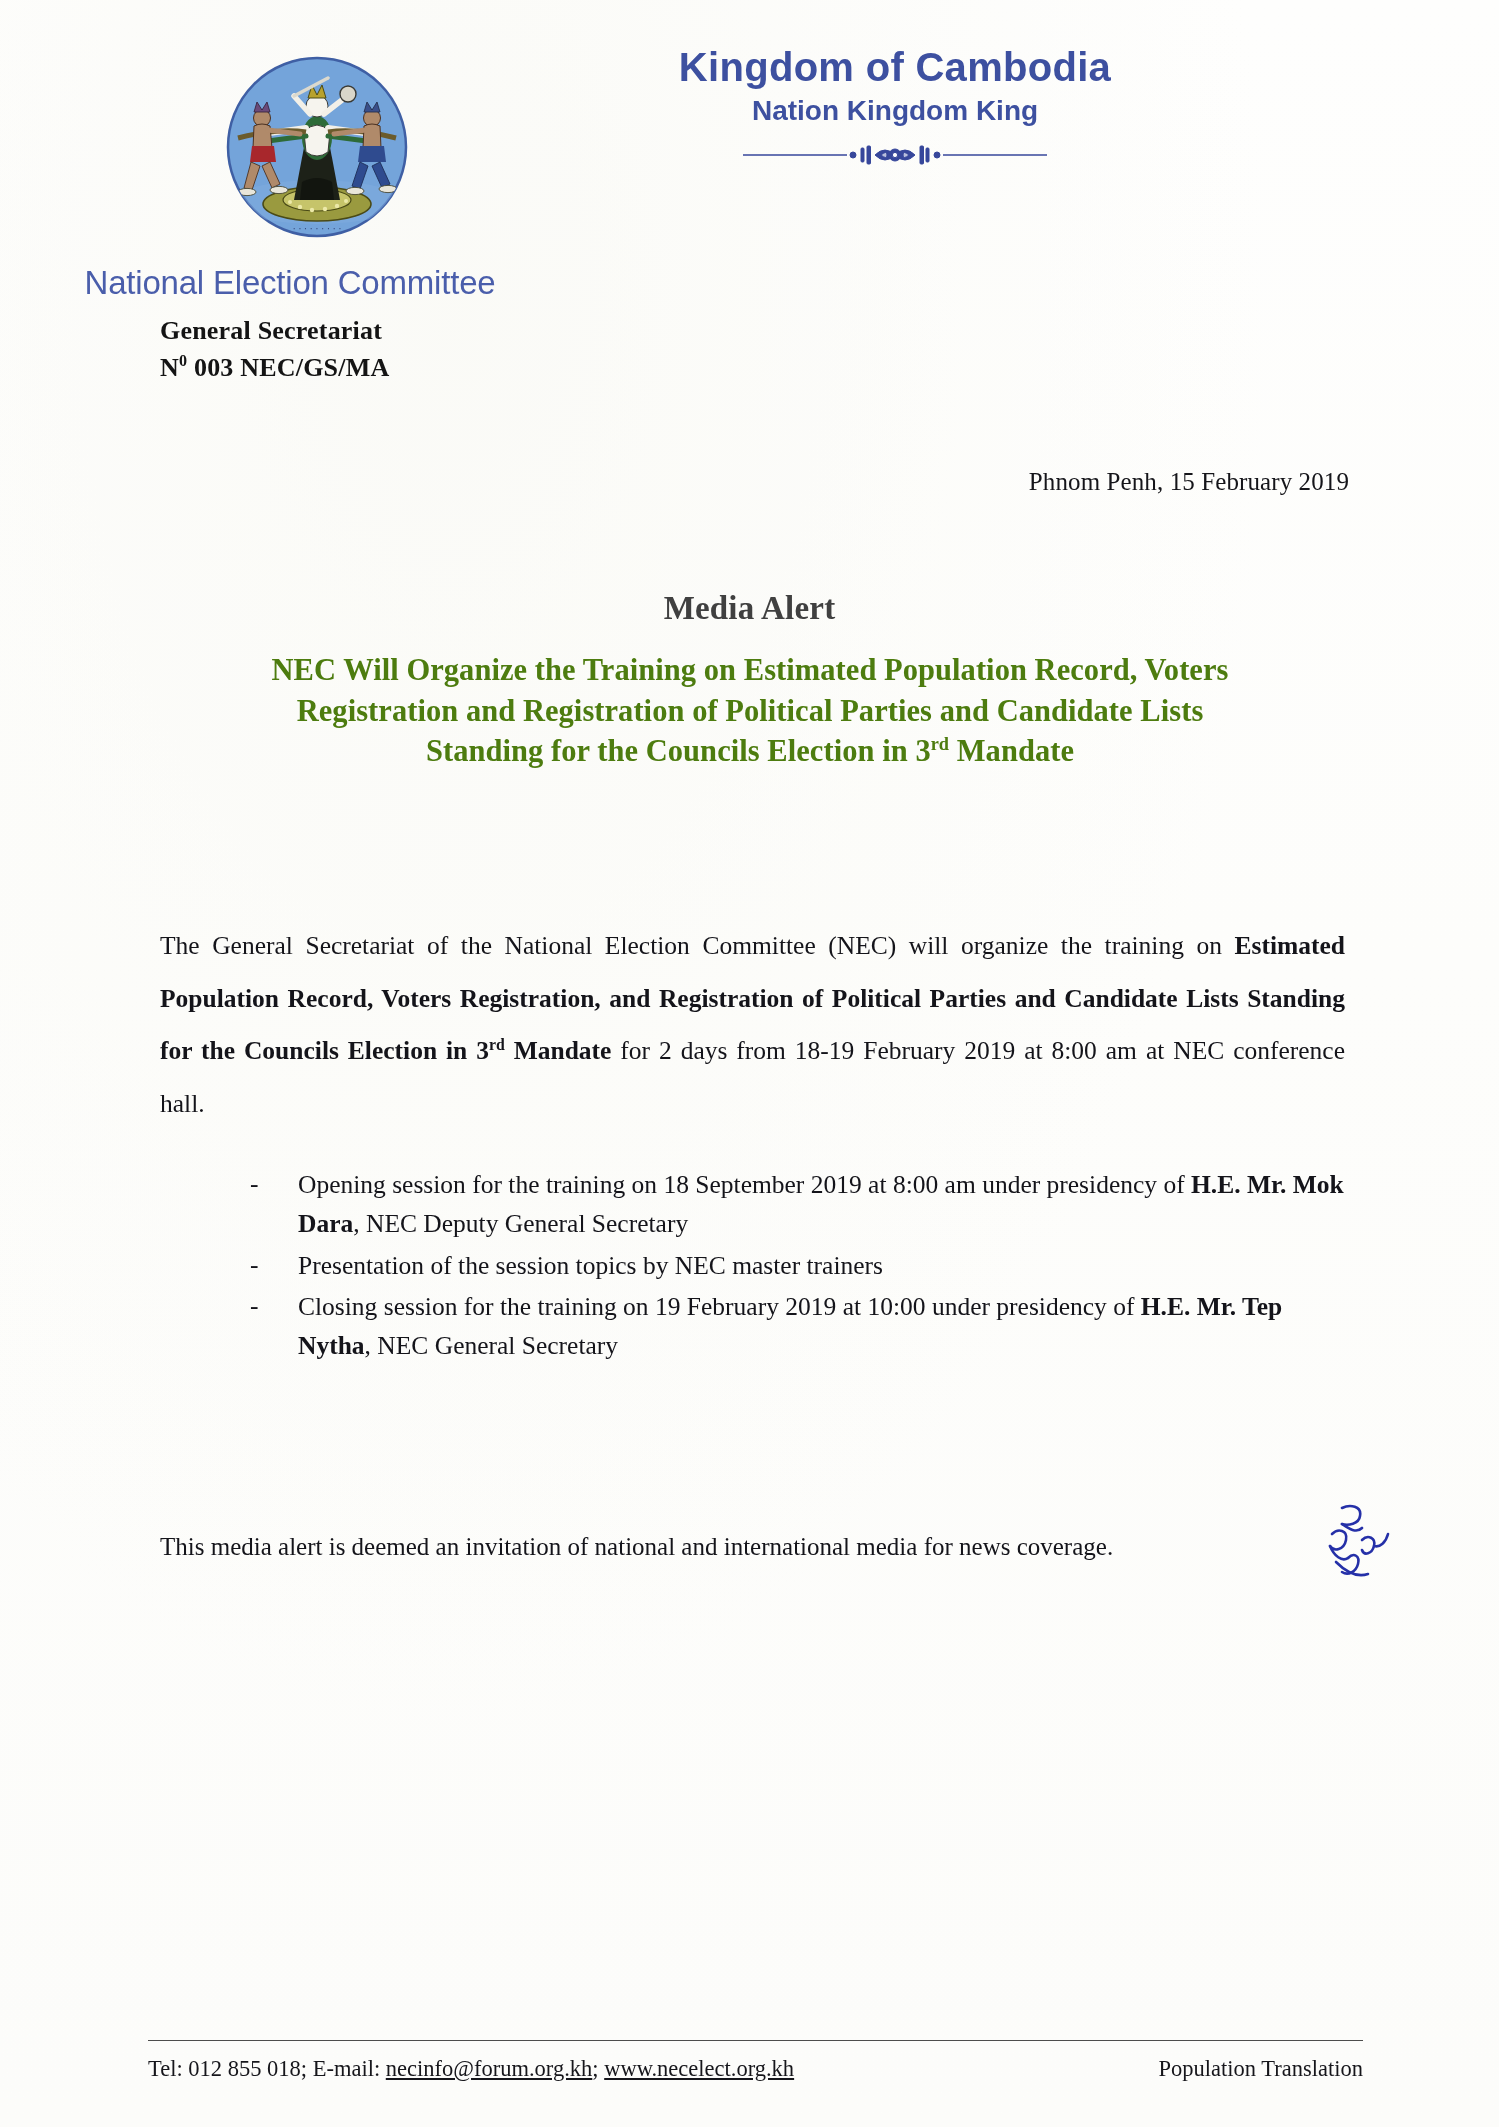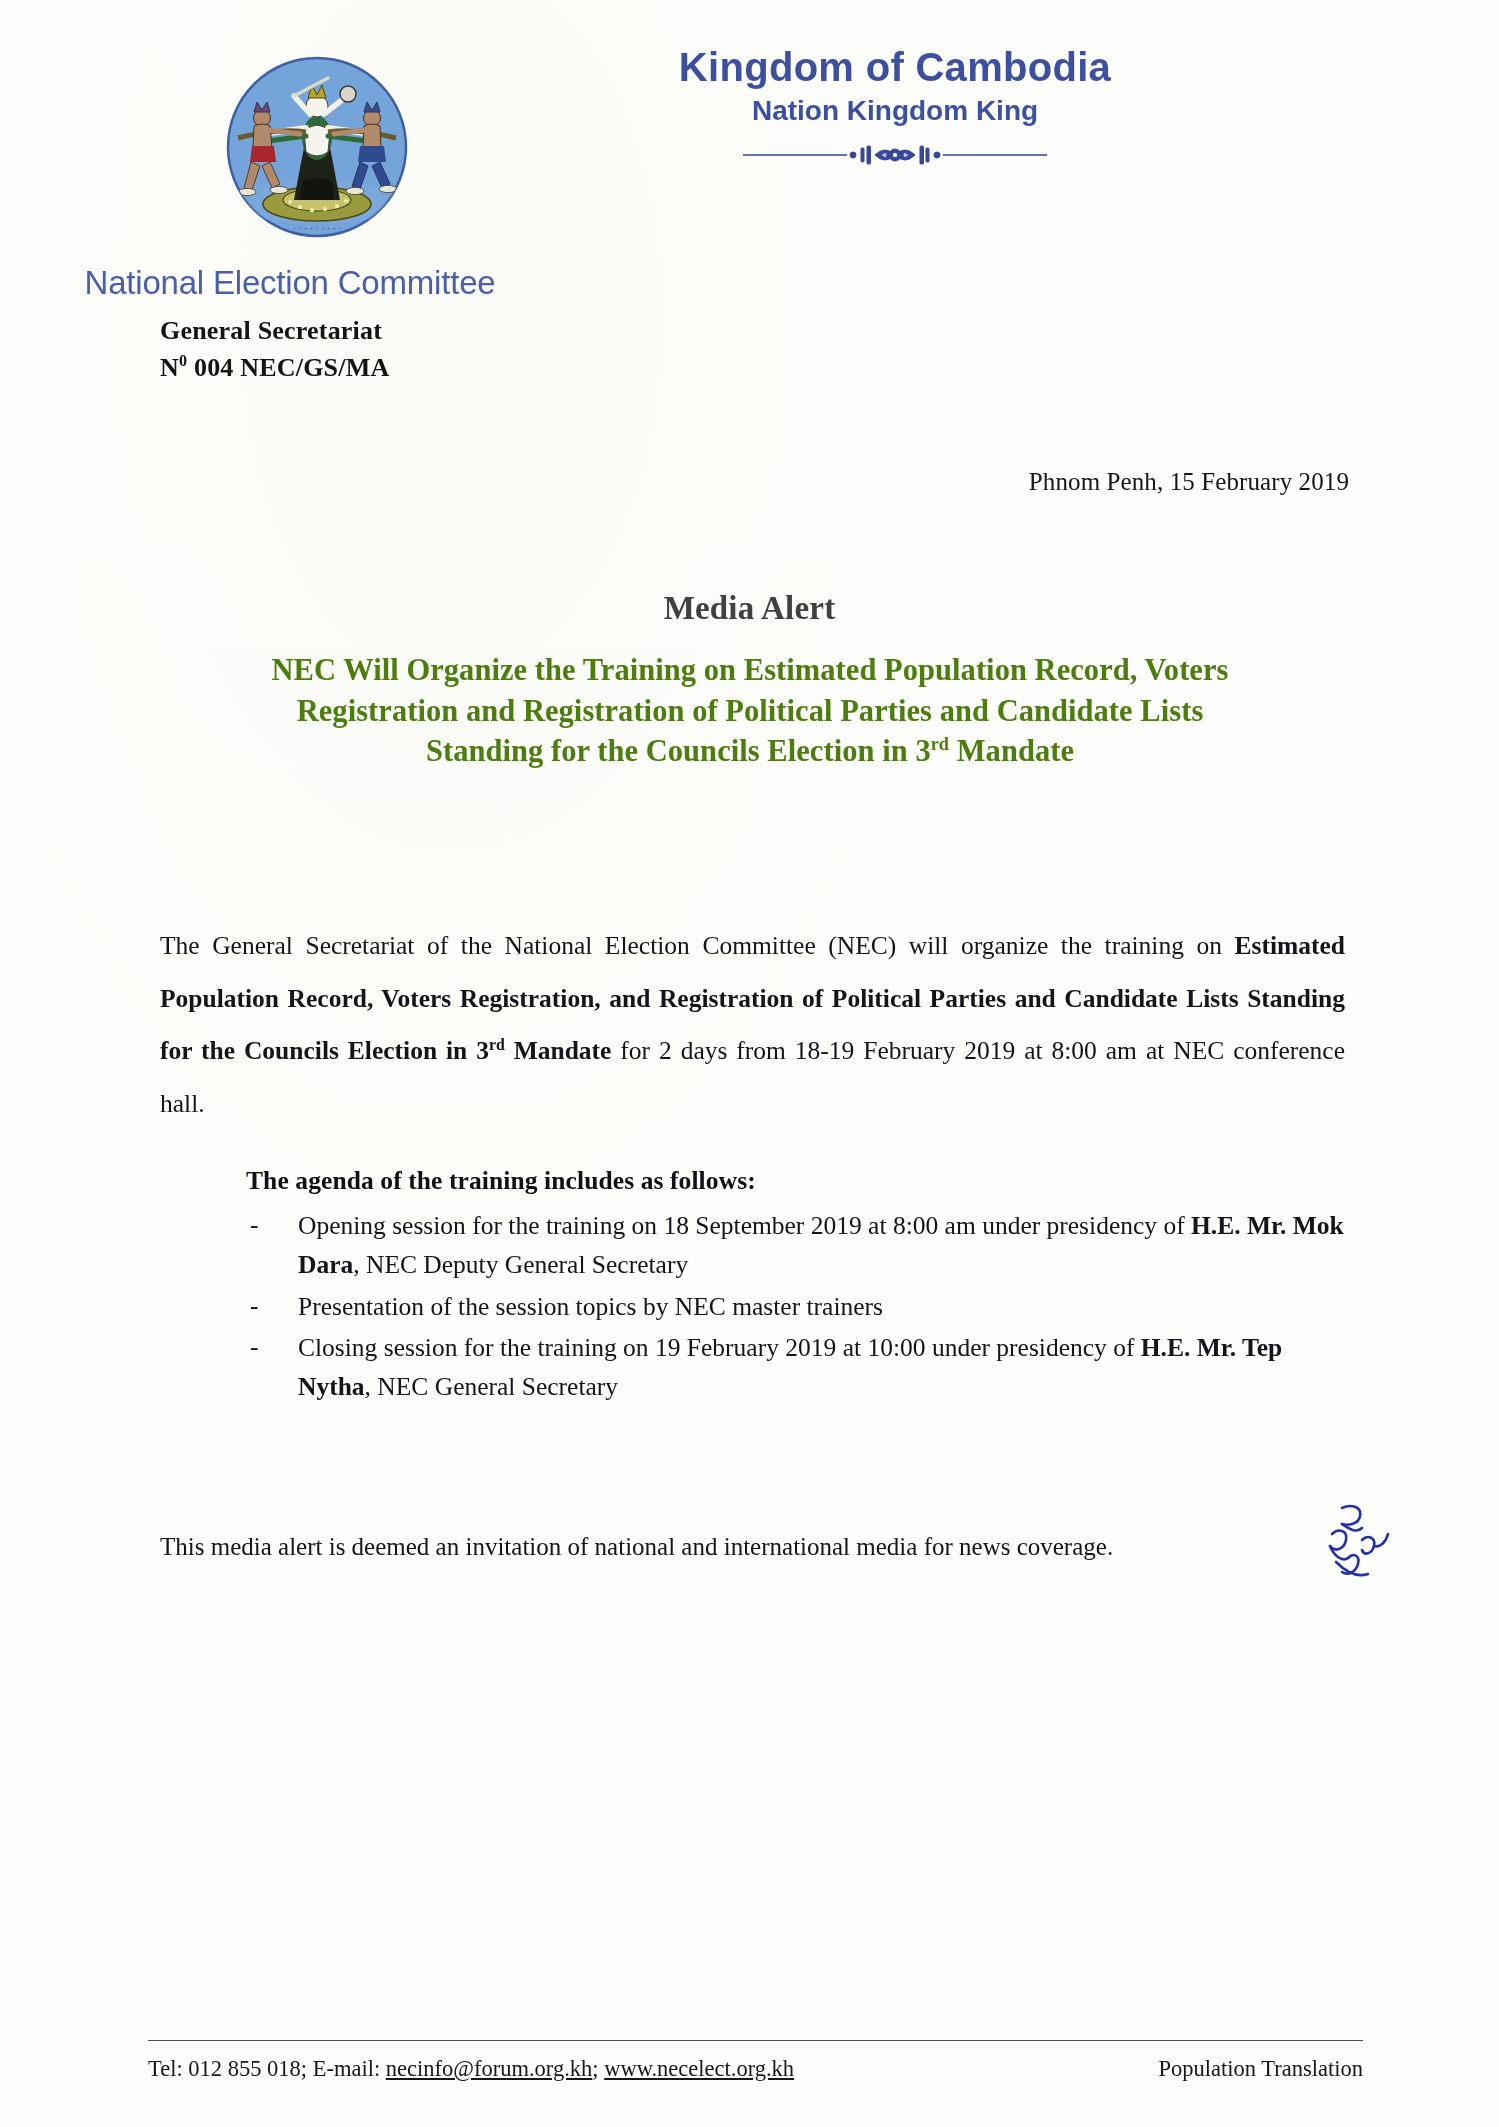--- a/index.html
+++ b/index.html
@@ -355,40 +355,39 @@
           <path d="M174 13 Q168 8 168 13 Q168 18 174 13 Z" fill="#ffffff" opacity="0.65"></path>
         </g>
       </svg>
     </div>
 
     <div class="nec-title">National Election Committee</div>
 
     <div class="gs-line">General Secretariat</div>
 
     <div class="no-line">
-      <span>N</span><sup>0</sup><span> 004 NEC/GS/MA</span>
+      <span>N</span><sup>0</sup><span> 003 NEC/GS/MA</span>
     </div>
   </div>
 
   <div class="date-line">Phnom Penh, 15 February 2019</div>
 
   <div class="media-alert">Media Alert</div>
 
   <div class="doc-title">
     <span>NEC Will Organize the Training on Estimated Population Record, Voters</span><br>
     <span>Registration and Registration of Political Parties and Candidate Lists</span><br>
     <span>Standing for the Councils Election in 3</span><sup>rd</sup><span> Mandate</span>
   </div>
 
   <div class="body-para">
     <span>The General Secretariat of the National Election Committee (NEC) will organize the training on </span><b>Estimated Population Record, Voters Registration, and Registration of Political Parties and Candidate Lists Standing for the Councils Election in 3</b><b><sup>rd</sup></b><b> Mandate</b><span> for 2 days from 18-19 February 2019 at 8:00 am at NEC conference hall.</span>
   </div>
 
   <div class="agenda">
-    <div class="agenda-head">The agenda of the training includes as follows:</div>
     <ul class="agenda-list">
       <li class="agenda-item">
         <span class="dash">-</span>
         <span>Opening session for the training on 18 September 2019 at 8:00 am under presidency of </span><b>H.E. Mr. Mok Dara</b><span>, NEC Deputy General Secretary</span>
       </li>
       <li class="agenda-item">
         <span class="dash">-</span>
         <span>Presentation of the session topics by NEC master trainers</span><b></b><span></span>
       </li>
       <li class="agenda-item">

